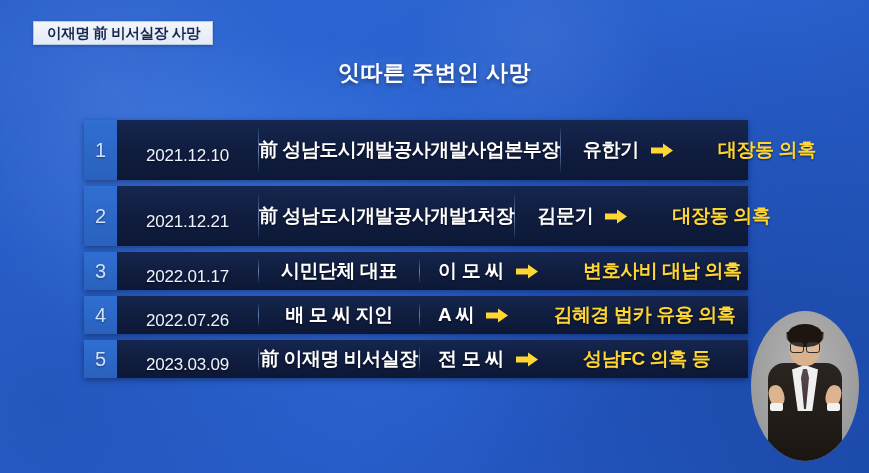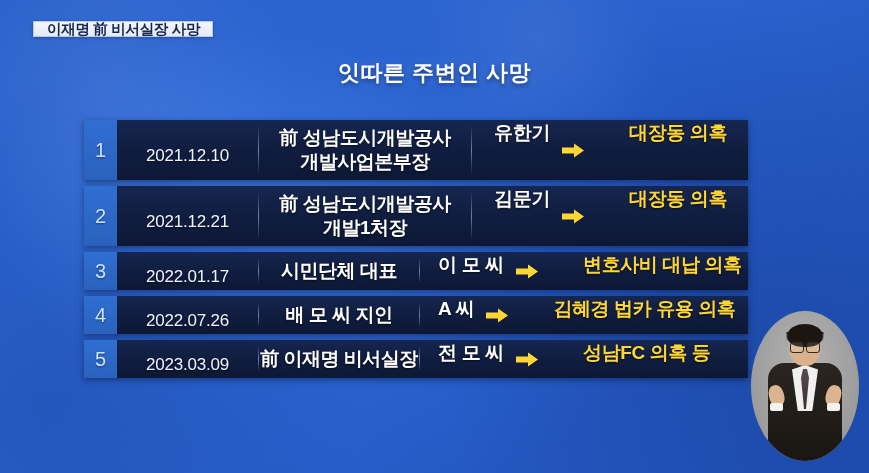--- a/index.html
+++ b/index.html
@@ -24,21 +24,21 @@
       radial-gradient(circle at 12% 18%, rgba(255,255,255,0.07), rgba(255,255,255,0) 22%),
       radial-gradient(circle at 62% 8%,  rgba(255,255,255,0.06), rgba(255,255,255,0) 18%),
       radial-gradient(circle at 88% 70%, rgba(10,40,110,0.22), rgba(10,40,110,0) 40%),
       radial-gradient(circle at 5% 85%,  rgba(10,40,110,0.20), rgba(10,40,110,0) 35%);
     pointer-events:none;
   }
 
   
   #badge {
     position:absolute; left:33px; top:21px;
-    height:16px;
+    height:24px;
     padding:0 12px 0 13px;
     display:flex; align-items:center;
     background:linear-gradient(180deg,#f2f5fb 0%,#e4ebf7 100%);
     border:1px solid #b9c8e4;
     box-shadow:0 1px 3px rgba(0,0,0,0.25);
   }
   #badge span {
     color:#15264f;
     font-size:14.5px;
     font-weight:bold;
@@ -94,35 +94,35 @@
   .sep {
     flex:0 0 1px;
     align-self:center;
     width:1px;
     background:linear-gradient(180deg,rgba(120,160,225,0.05),rgba(150,185,240,0.65),rgba(120,160,225,0.05));
   }
   .row.tall .sep  { height:46px; }
   .row.short .sep { height:24px; }
 
   .c-title {
-    display:flex; flex-direction:column;
+    display:flex; flex-direction:row;
     align-items:center; justify-content:center;
     color:#ffffff;
     font-weight:bold;
     letter-spacing:-0.5px;
     text-align:center;
     white-space:nowrap;
     text-shadow:0 1px 2px rgba(0,0,0,0.6);
   }
   .row.tall .c-title  { flex:0 0 212px; font-size:19px; line-height:1.28; }
   .row.short .c-title { flex:0 0 160px; font-size:19px; }
 
   .c-right {
     flex:1 1 auto;
-    display:flex; 
+    display:flex; align-items:center;
     padding-left:18px;
     white-space:nowrap;
   }
   .name {
     color:#ffffff;
     font-size:19px;
     font-weight:bold;
     letter-spacing:-0.3px;
     text-shadow:0 1px 2px rgba(0,0,0,0.6);
   }

